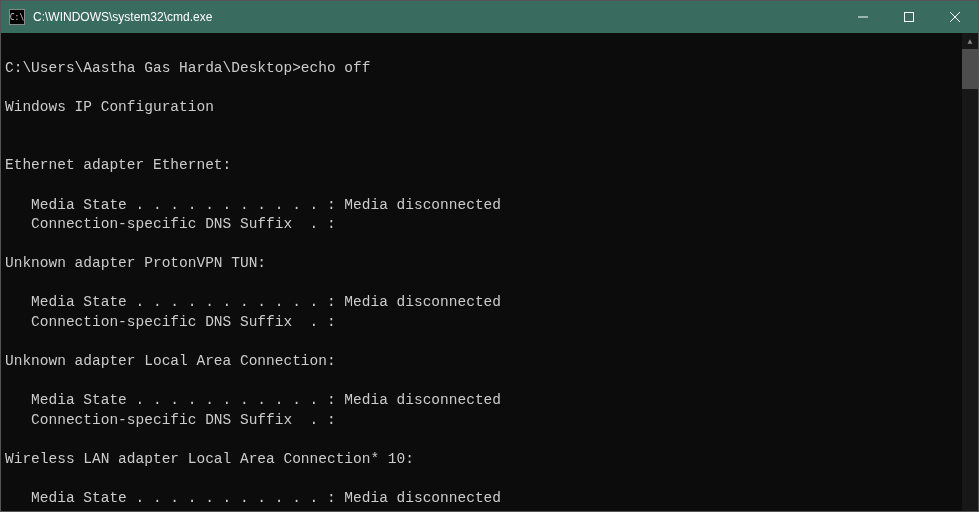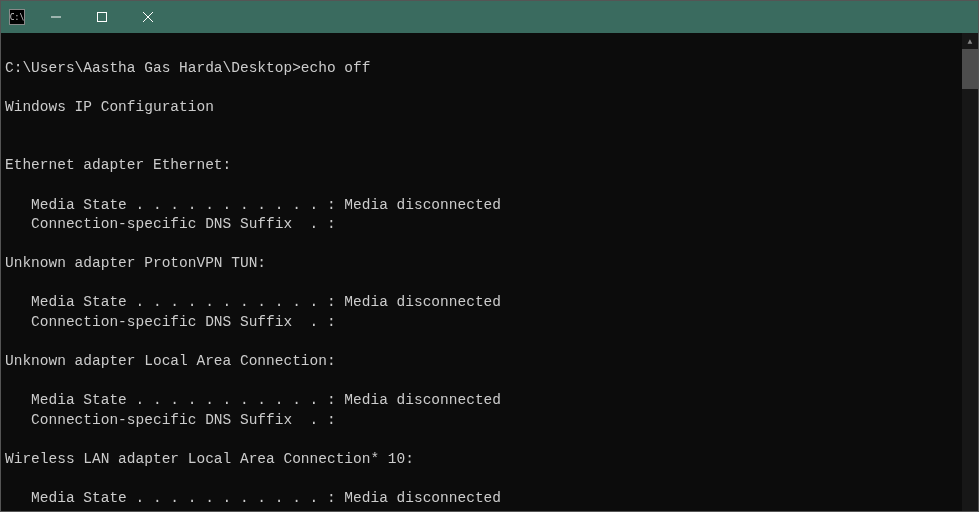--- a/index.html
+++ b/index.html
@@ -95,20 +95,21 @@
       width: 16px;
       height: 40px;
       background: #4d4d4d;
     }
   </style>
 </head>
 <body>
 
 <div class="titlebar">
   <div class="app-icon">C:\</div>
+  <div class="title-text">C:\WINDOWS\system32\cmd.exe</div>
   <div class="window-controls">
     <div class="win-btn">
       <svg width="10" height="10">
           <line x1="0" y1="5" x2="10" y2="5"></line>
         </svg>
     </div>
     <div class="win-btn">
       <svg width="10" height="10">
           <rect x="0.5" y="0.5" width="9" height="9"></rect>
         </svg>

